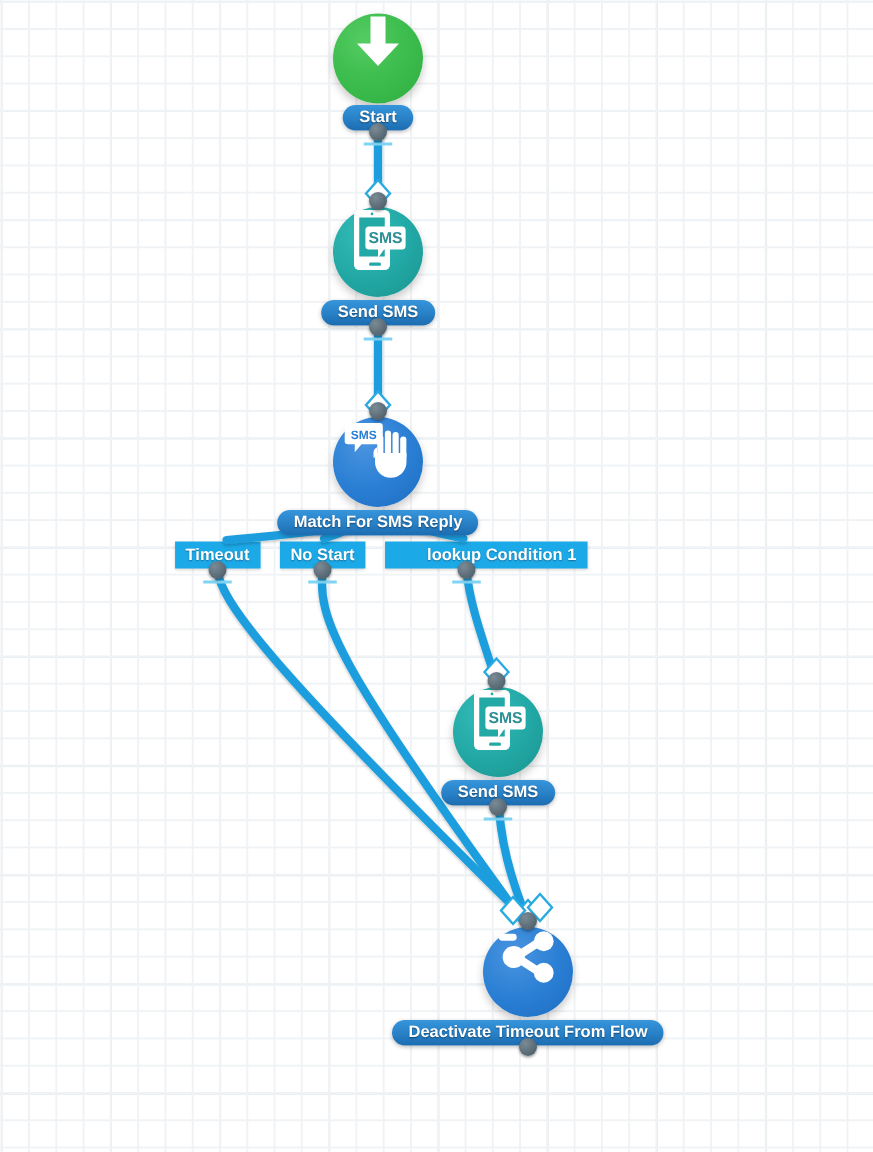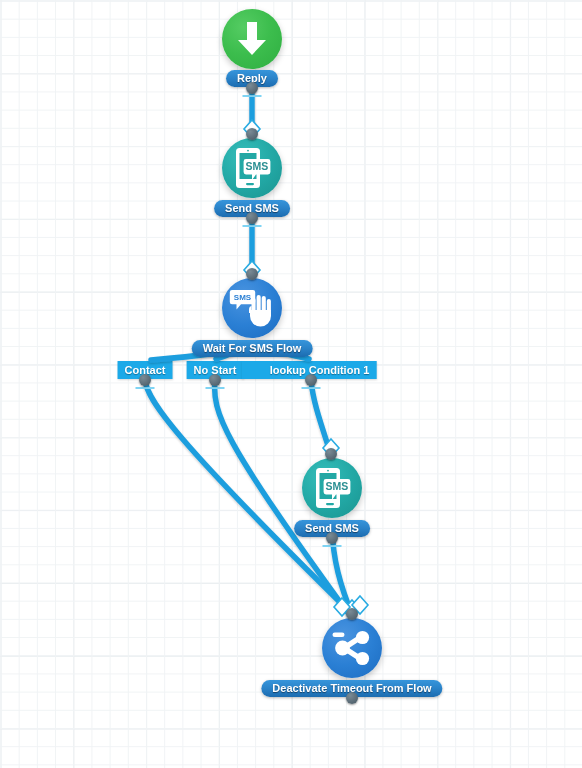--- a/index.html
+++ b/index.html
@@ -47,21 +47,21 @@
     width: 0;
     height: 0;
   }
 
   
   .bubble {
     position: absolute;
     border-radius: 50%;
     transform: translate(-50%, -50%);
     display: flex;
-    align-items: center;
+    align-items: flex-start;
     justify-content: center;
     box-shadow: 0 3px 6px rgba(0,0,0,0.22);
   }
   .bubble svg { display: block; overflow: visible; }
 
   .bubble-green {
     background: radial-gradient(circle at 36% 30%, #55cc63 0%, #3cbd4d 48%, #2fae41 100%);
   }
   .bubble-teal {
     background: radial-gradient(circle at 36% 30%, #35bdb9 0%, #22a8a5 52%, #1b9490 100%);
@@ -167,21 +167,21 @@
       <path d="M360,596 l8,9 -8,9 -8,-9 z"></path>
     </g>
   </svg>
 
   <div class="node" style="left:0;top:0;">
     <div class="bubble bubble-green" style="left:252px;top:39px;width:60px;height:60px;">
       <svg width="34" height="38" viewBox="0 0 34 38">
         <path d="M12,2 H22 V20 H31 L17,35 L3,20 H12 Z" fill="#ffffff"></path>
       </svg>
     </div>
-    <div class="pill" style="left:252px;top:70px;">Reply</div>
+    <div class="pill" style="left:252px;top:70px;">Start</div>
     <div class="port" style="left:252px;top:88px;"></div>
     <div class="tick" style="left:252px;top:96px;"></div>
   </div>
 
   <div class="node" style="left:0;top:0;">
     <div class="port" style="left:252px;top:134px;"></div>
     <div class="bubble bubble-teal" style="left:252px;top:168px;width:60px;height:60px;">
       <svg width="40" height="44" viewBox="0 0 40 44">
         <rect x="4" y="2" width="24" height="40" rx="3.5" fill="#ffffff"></rect>
         <rect x="7.5" y="7" width="17" height="26" fill="#22a8a5"></rect>
@@ -205,32 +205,32 @@
         <g fill="#ffffff">
           <rect x="22.5" y="12" width="4.1" height="16" rx="2.05"></rect>
           <rect x="27.6" y="9" width="4.1" height="19" rx="2.05"></rect>
           <rect x="32.7" y="10" width="4.1" height="18" rx="2.05"></rect>
           <rect x="37.8" y="13" width="4.1" height="15" rx="2.05"></rect>
           <path d="M20,23.5 A3.4,3.4 0 0 1 23.4,20.1 H22.5 V27 H20 Z"></path>
           <path d="M21,24 H42 V30 A10.5,10.5 0 0 1 31.5,40.5 A10.5,10.5 0 0 1 21,30 Z"></path>
         </g>
       </svg>
     </div>
-    <div class="pill" style="left:252px;top:340px;">Wait For SMS Flow</div>
-  </div>
-
-  <div class="branch" style="left:145px;top:361px;">Contact</div>
+    <div class="pill" style="left:252px;top:340px;">Match For SMS Reply</div>
+  </div>
+
+  <div class="branch" style="left:145px;top:361px;">Timeout</div>
   <div class="port" style="left:145px;top:380px;"></div>
   <div class="tick" style="left:145px;top:388px;"></div>
 
   <div class="branch" style="left:215px;top:361px;">No Start</div>
   <div class="port" style="left:215px;top:380px;"></div>
   <div class="tick" style="left:215px;top:388px;"></div>
 
-  <div class="branch" style="left:309px;top:361px;padding-left:28px;">lookup Condition 1</div>
+  <div class="branch" style="left:324px;top:361px;padding-left:28px;">lookup Condition 1</div>
   <div class="port" style="left:311px;top:380px;"></div>
   <div class="tick" style="left:311px;top:388px;"></div>
 
   <div class="node" style="left:0;top:0;">
     <div class="port" style="left:331px;top:454px;"></div>
     <div class="bubble bubble-teal" style="left:332px;top:488px;width:60px;height:60px;">
       <svg width="40" height="44" viewBox="0 0 40 44">
         <rect x="4" y="2" width="24" height="40" rx="3.5" fill="#ffffff"></rect>
         <rect x="7.5" y="7" width="17" height="26" fill="#22a8a5"></rect>
         <rect x="14" y="37" width="8" height="2.2" rx="1.1" fill="#22a8a5"></rect>

